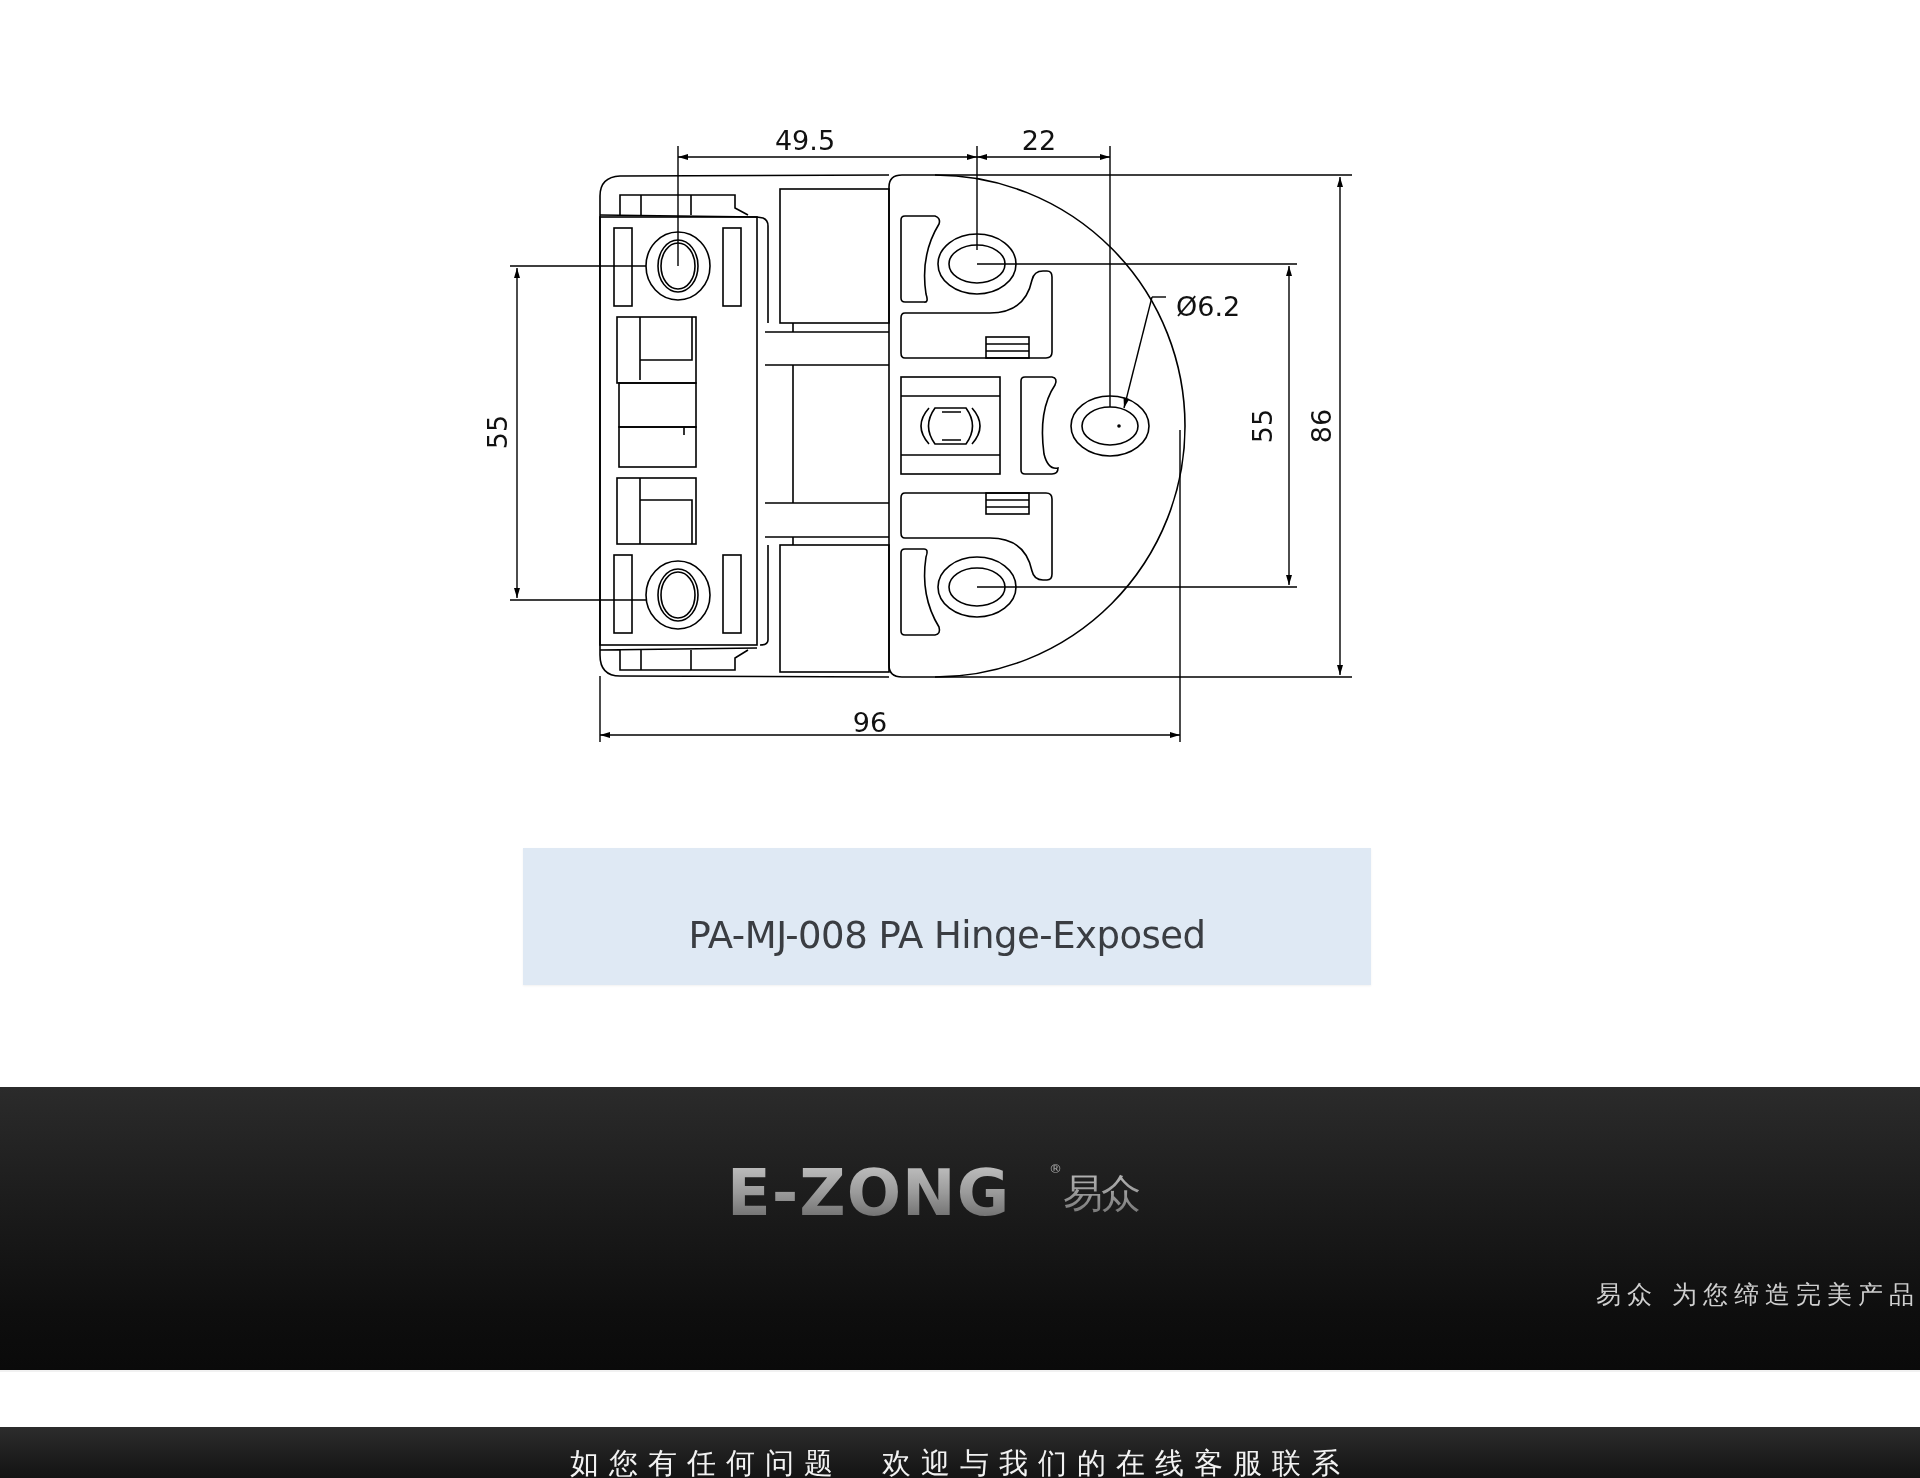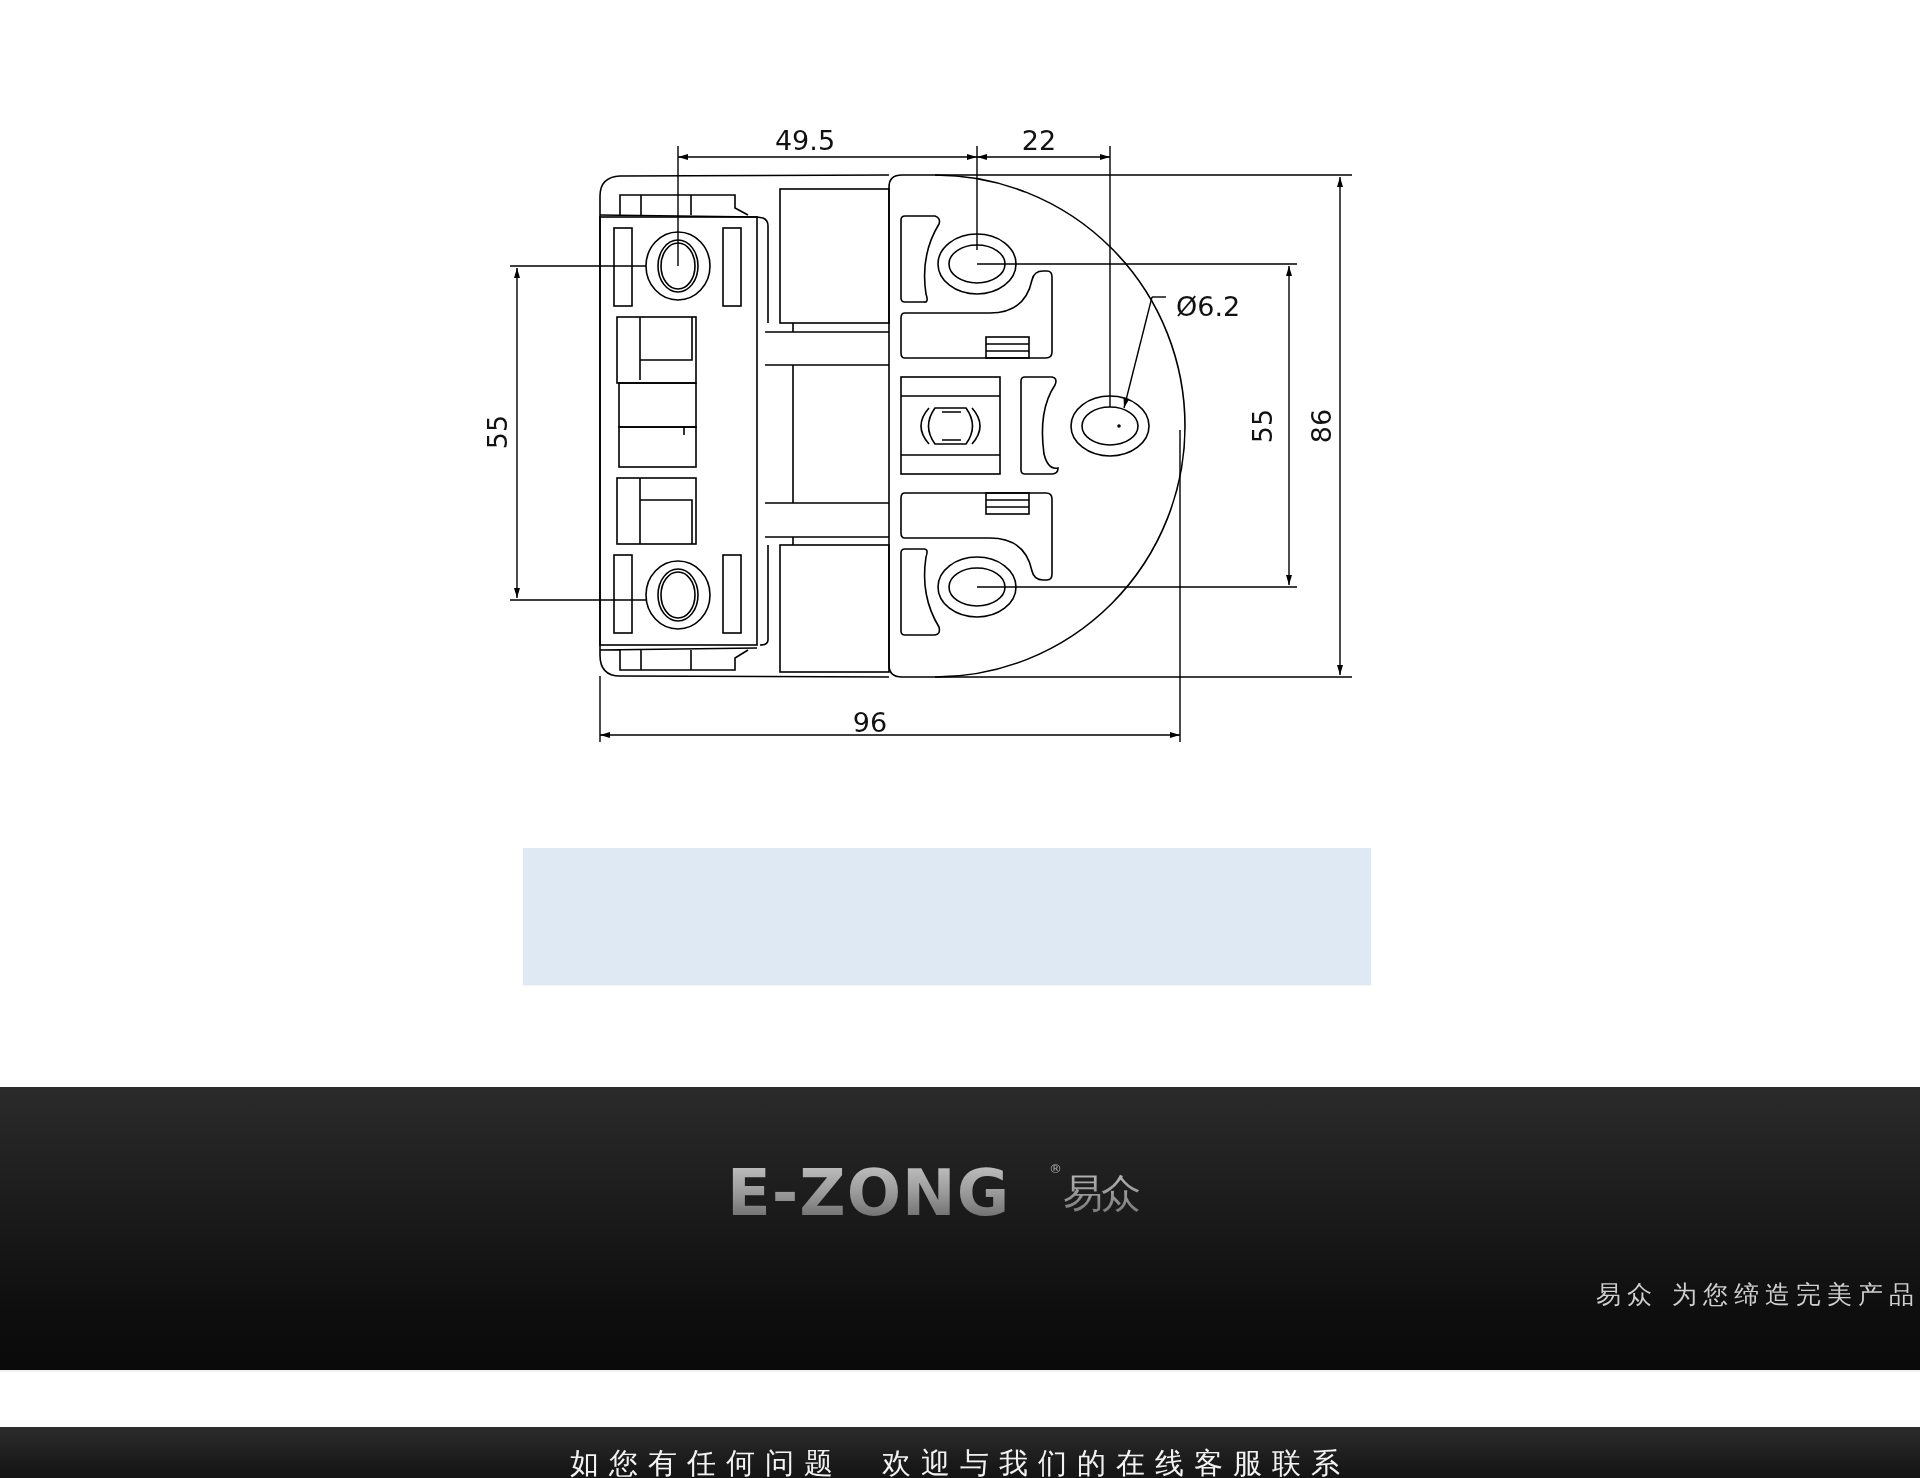--- a/index.html
+++ b/index.html
@@ -191,20 +191,21 @@
     <text class="dim-text" x="1039" y="150" text-anchor="middle">22</text>
     <text class="dim-text" x="0" y="0" text-anchor="middle" transform="translate(507,432) rotate(-90)">55</text>
     <text class="dim-text" x="0" y="0" text-anchor="middle" transform="translate(1272,426) rotate(-90)">55</text>
     <text class="dim-text" x="0" y="0" text-anchor="middle" transform="translate(1331,426) rotate(-90)">86</text>
     <text class="dim-text" x="1176" y="316">Ø6.2</text>
     <text class="dim-text" x="870" y="732" text-anchor="middle">96</text>
   </svg>
 </div>
 
 <div class="caption">
+  <div class="line2">PA-MJ-008 PA Hinge-Exposed</div>
 </div>
 
 <div class="brand-band">
 </div>
 <div class="logo">
   <span class="logo-text">E-ZONG</span>
   <span class="logo-reg">®</span>
   <span class="logo-cn">易众</span>
 </div>
 <div class="tagline">易众 为您缔造完美产品</div>

